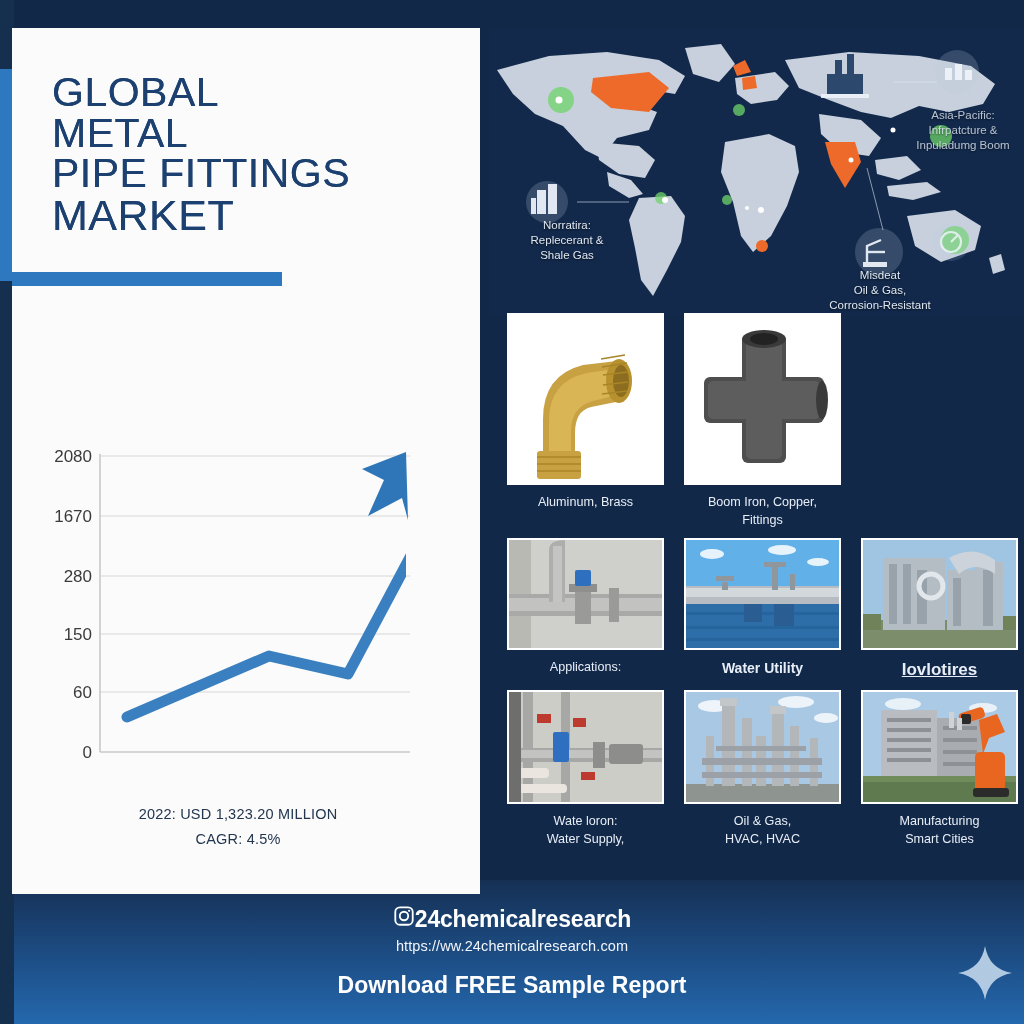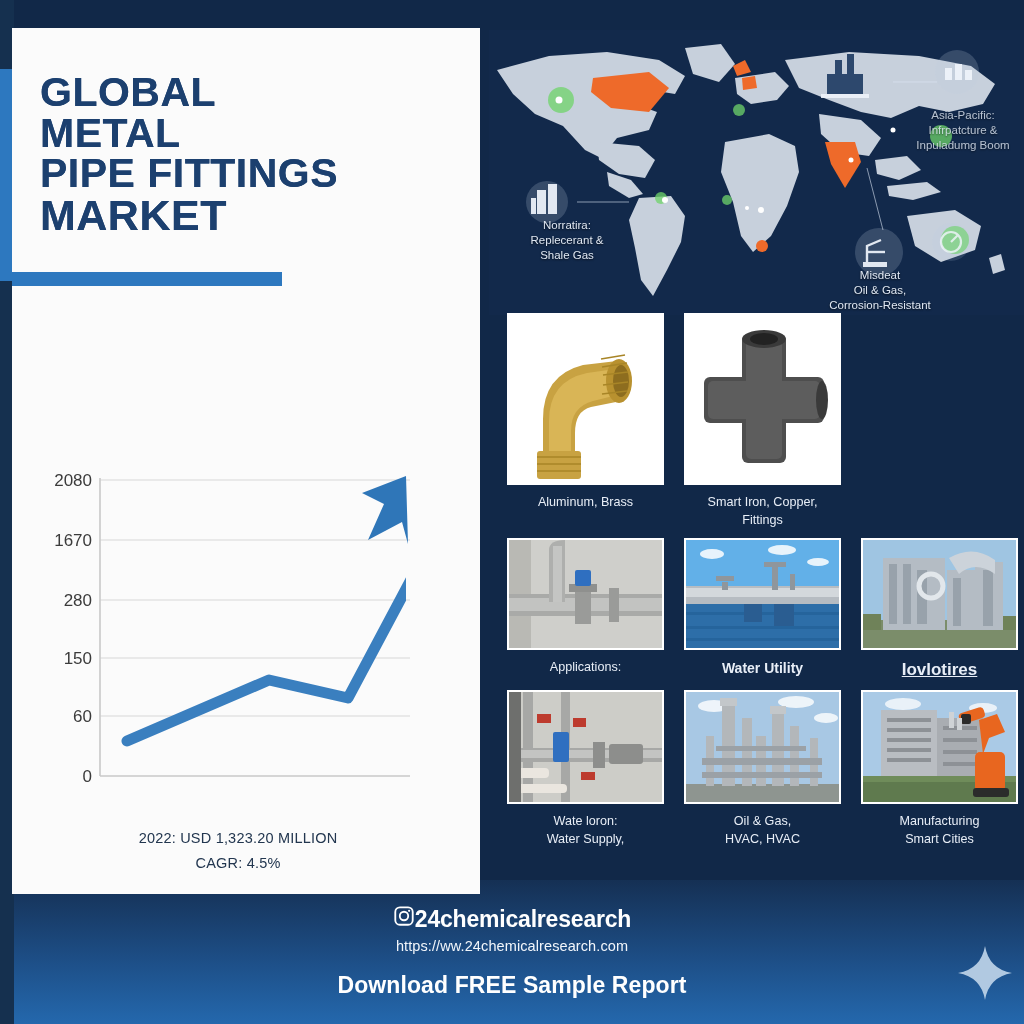--- a/index.html
+++ b/index.html
@@ -30,37 +30,37 @@
   }
 
   
   .white-panel{
     position:absolute;left:12px;top:28px;width:468px;height:866px;
     background:#fbfbfb;
   }
 
   
   .title-block{
-    position:absolute;left:40px;top:72px;width:400px;
-    color:#1d3f6e;font-weight:bold;letter-spacing:.5px;
+    position:absolute;left:52px;top:72px;width:400px;
+    color:#1d3f6e;font-weight:normal;letter-spacing:.5px;
   }
   .title-line{
     display:block;line-height:.99;
     font-size:40px;
     background:linear-gradient(180deg,#254f87 0%,#16365f 100%);
     -webkit-background-clip:text;background-clip:text;color:#1c406f;
     white-space:nowrap;
   }
   .title-line.l1{font-size:41px;}
   .title-line.l2{font-size:41px;}
   .title-line.l3{font-size:41px;}
   .title-line.l4{font-size:43px;}
 
   
-  .chart-wrap{position:absolute;left:28px;top:458px;width:400px;height:400px;}
+  .chart-wrap{position:absolute;left:28px;top:434px;width:400px;height:400px;}
   .chart-svg{display:block;}
   .chart-caption{
     position:absolute;left:20px;top:330px;width:380px;text-align:center;
     color:#22364f;font-size:14.5px;line-height:1.75;letter-spacing:.2px;margin-top:38px;
   }
   .chart-caption div{white-space:nowrap;}
 
   
   .map-region{
     position:absolute;left:489px;top:30px;width:535px;height:285px;
@@ -326,21 +326,21 @@
             <g fill="#5d5d5d">
               <rect x="60" y="24" width="36" height="120" rx="5"></rect>
               <rect x="22" y="66" width="112" height="38" rx="5"></rect>
             </g>
             <ellipse cx="78" cy="24" rx="22" ry="9" fill="#3a3a3a"></ellipse>
             <ellipse cx="78" cy="24" rx="14" ry="6" fill="#222"></ellipse>
             <ellipse cx="136" cy="85" rx="6" ry="19" fill="#3a3a3a"></ellipse>
           </svg>
         </div>
         <div class="cap">
-          <div>Smart Iron, Copper,</div>
+          <div>Boom Iron, Copper,</div>
           <div>Fittings</div>
         </div>
       </div>
 
     </div>
 
     <div class="grid-row">
       <div class="cell">
         <div class="thumb">
           <svg width="153" height="108" viewBox="0 0 153 108">

